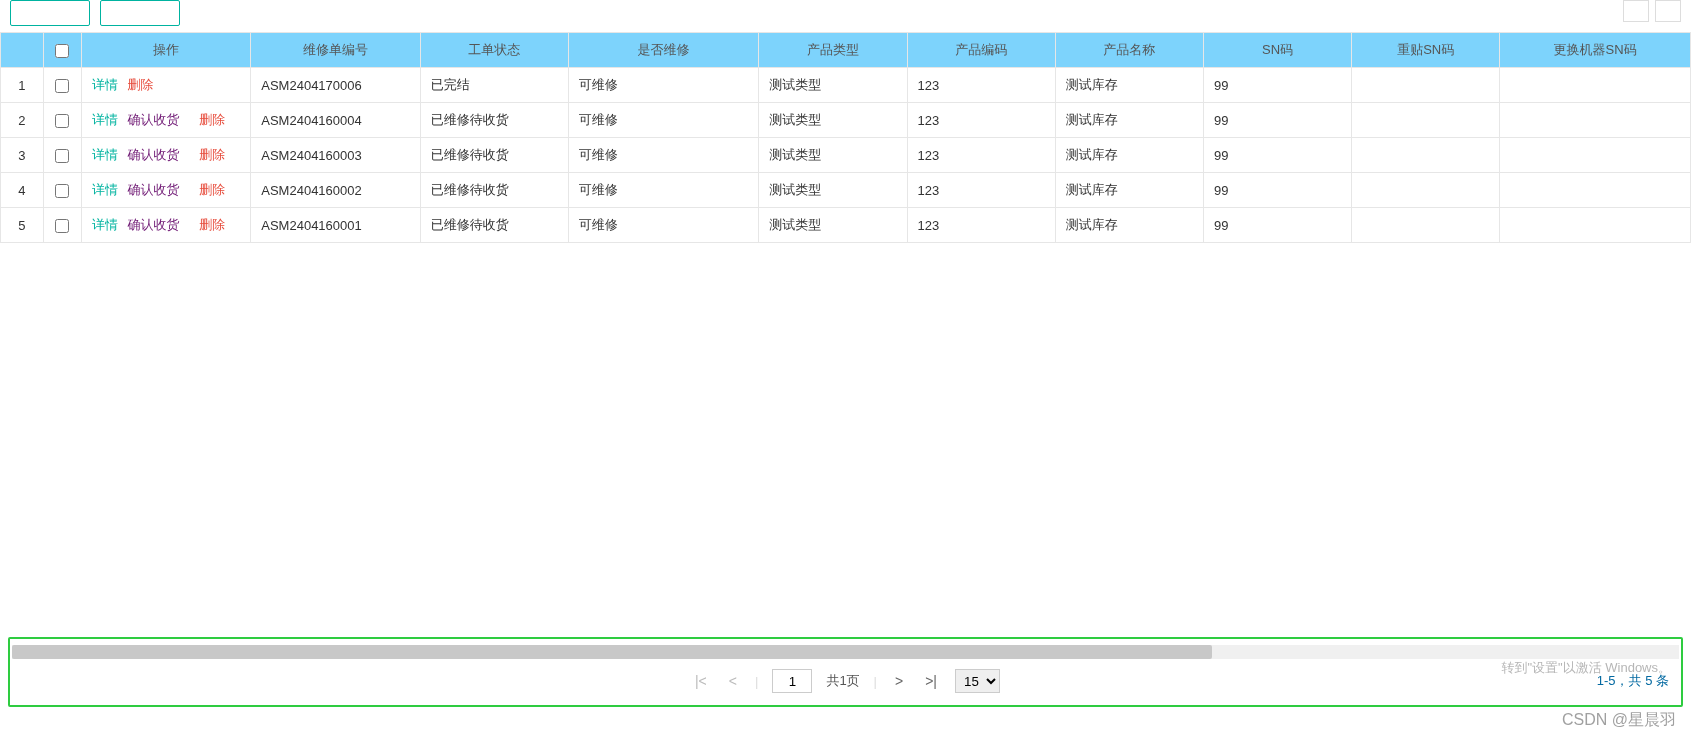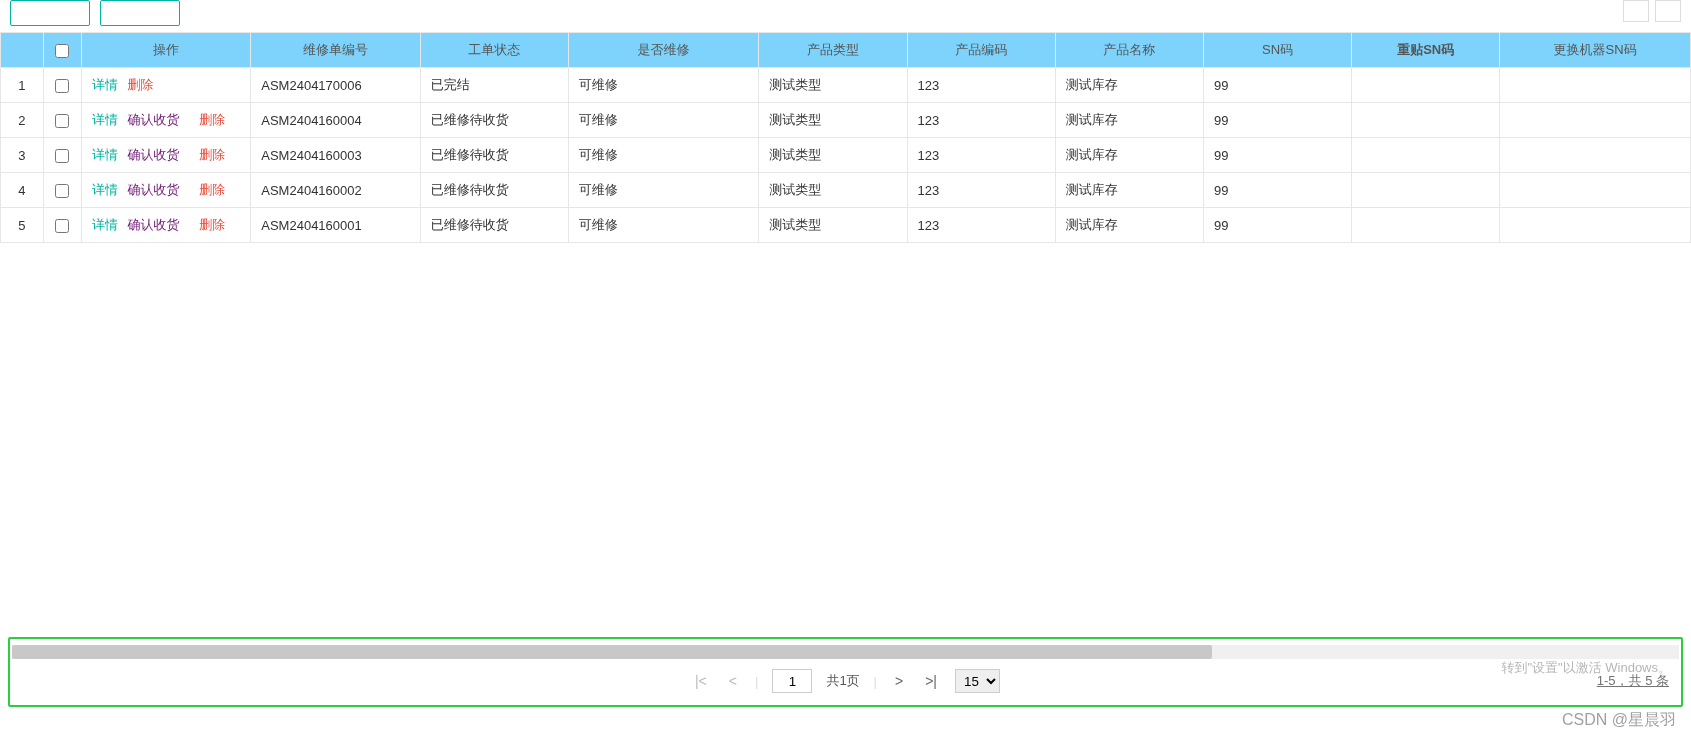--- a/index.html
+++ b/index.html
@@ -66,21 +66,21 @@
 .col-idx { width: 40px; text-align: center; }
 .col-chk { width: 36px; text-align: center; }
 .col-op  { width: 160px; }
 .col-num { width: 160px; }
 .col-status { width: 140px; }
 .col-repair { width: 180px; }
 .col-type { width: 140px; }
 .col-code { width: 140px; }
 .col-name { width: 140px; }
 .col-sn  { width: 140px; }
-.col-resn { width: 140px; font-weight: bold; }
+.col-resn { width: 140px; }
 .col-replace { width: 180px; }
 input[type=checkbox] {
   width: 14px; height: 14px;
   border: 1px solid #ccc;
   vertical-align: middle;
 }
 .link-detail { color: #00b3a0; cursor: pointer; margin-right: 6px; }
 .link-confirm { color: #701a75; cursor: pointer; margin-right: 16px; }
 .link-delete { color: #e74c3c; cursor: pointer; }
 
@@ -128,23 +128,22 @@
 }
 .page-total { color: #555; }
 .page-size {
   height: 24px;
   border: 1px solid #ccc;
   padding: 0 4px;
 }
 .pager-summary {
   position: absolute;
   right: 12px;
-  color: #737373;
+  color: #0369a1;
   font-size: 13px;
-  text-decoration: underline;
 }
 .watermark {
   position: absolute;
   right: 20px;
   bottom: 60px;
   color: rgba(120,120,120,0.55);
   text-align: left;
   line-height: 1.5;
   pointer-events: none;
 }

